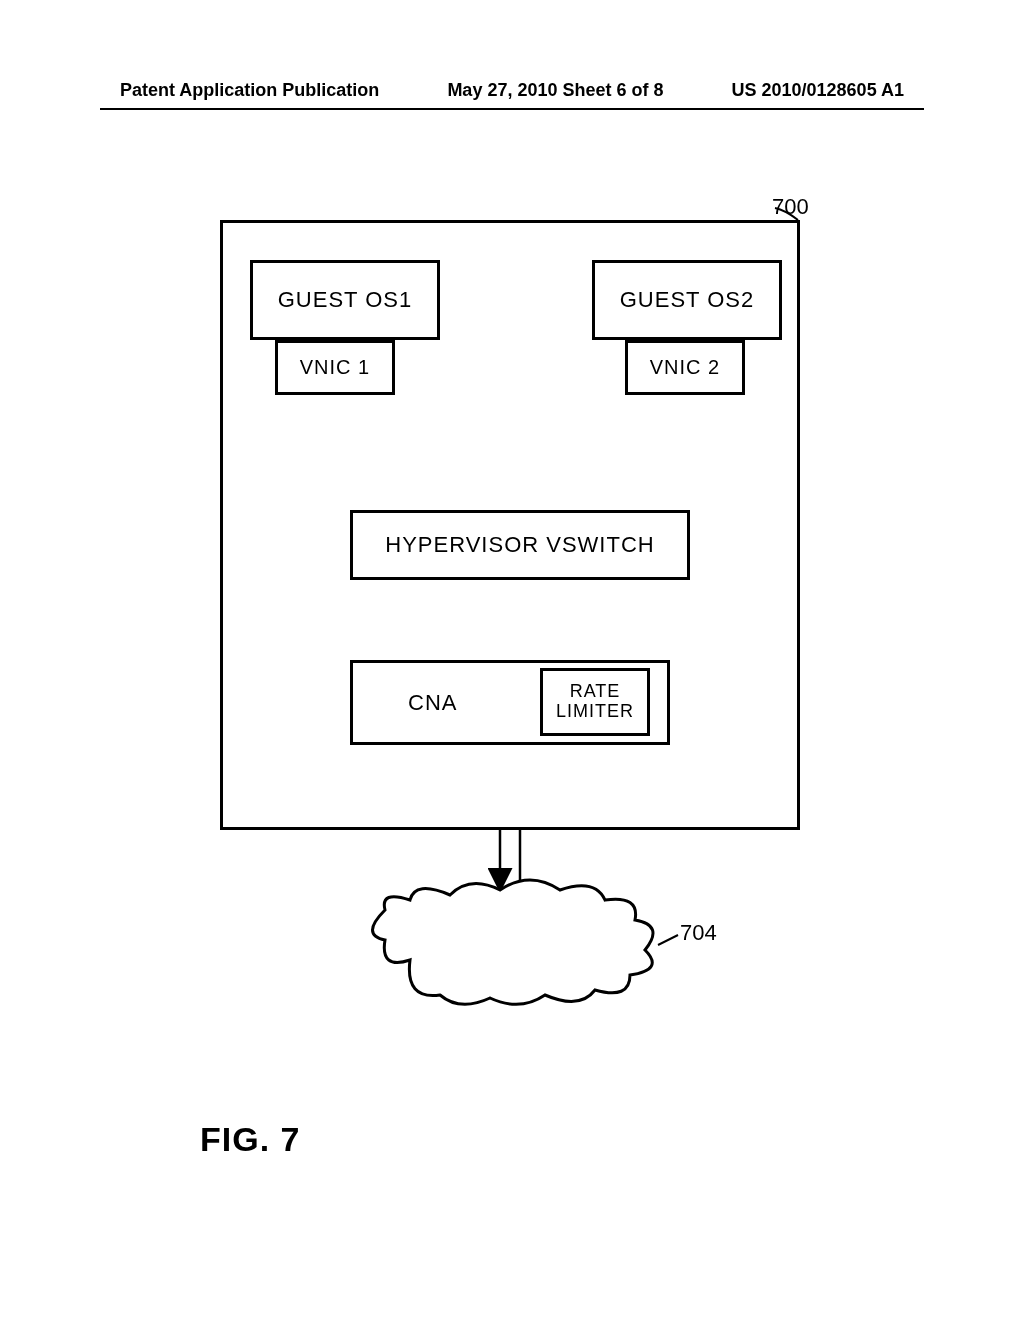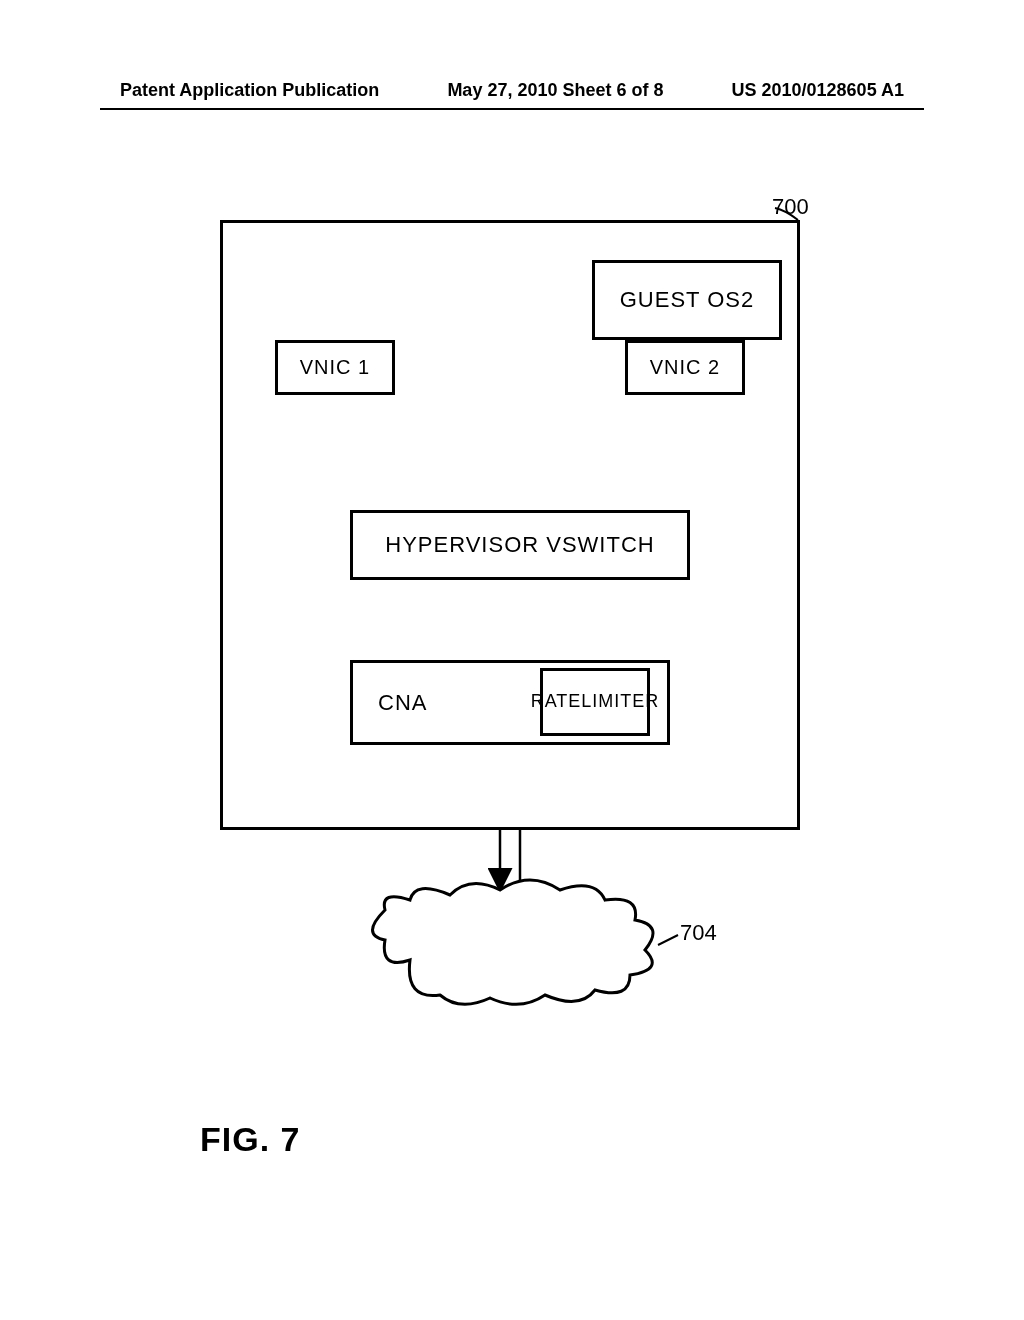--- a/index.html
+++ b/index.html
@@ -58,22 +58,22 @@
   }
   
   .gos1 { top: 60px; left: 50px; width: 190px; height: 80px; }
   .vnic1 { top: 140px; left: 75px; width: 120px; height: 55px; font-size: 20px;}
   
   .gos2 { top: 60px; left: 392px; width: 190px; height: 80px; }
   .vnic2 { top: 140px; left: 425px; width: 120px; height: 55px; font-size: 20px;}
   
   .hyp { top: 310px; left: 150px; width: 340px; height: 70px; }
   
-  .cna { top: 460px; left: 150px; width: 320px; height: 85px; justify-content: flex-start; padding-left: 25px;}
-  .rl  { top: 468px; left: 340px; width: 110px; height: 68px; font-size: 18px; line-height:1.1; text-align:center; }
+  .cna { top: 460px; left: 150px; width: 320px; height: 85px; justify-content: flex-start; padding-left: 55px;}
+  .rl  { top: 468px; left: 340px; width: 110px; height: 68px; font-size: 18px; line-height:1.1; text-align:center; flex-direction:column;}
   .cloud-label { position:absolute; top: 745px; left: 180px; width: 280px; text-align:center; font-size:22px; font-weight:500; letter-spacing:1px;}
   
   .fig { position:absolute; top: 920px; left: 0; width: 624px; text-align:left; font-size: 34px; font-weight:600; letter-spacing:1px;}
   
   svg.arrows { position:absolute; top:0; left:0; width:624px; height:880px; pointer-events:none; }
 </style>
 </head>
 <body>
 
 <div class="header">
@@ -147,20 +147,21 @@
              Q 465 725 445 750
              Q 465 770 430 775
              Q 430 800 395 790
              Q 380 810 345 795
              Q 320 812 290 798
              Q 260 812 240 795
              Q 205 800 210 760 Z" stroke="#000" stroke-width="3" fill="#fff"></path>
   </svg>
 
   <div class="box outer"></div>
+  <div class="box gos1">GUEST OS1</div>
   <div class="box vnic1">VNIC 1</div>
   <div class="box gos2">GUEST OS2</div>
   <div class="box vnic2">VNIC 2</div>
   <div class="box hyp">HYPERVISOR VSWITCH</div>
   <div class="box cna">CNA</div>
   <div class="box rl">
     <span>RATE</span>
     <span>LIMITER</span>
   </div>
 

